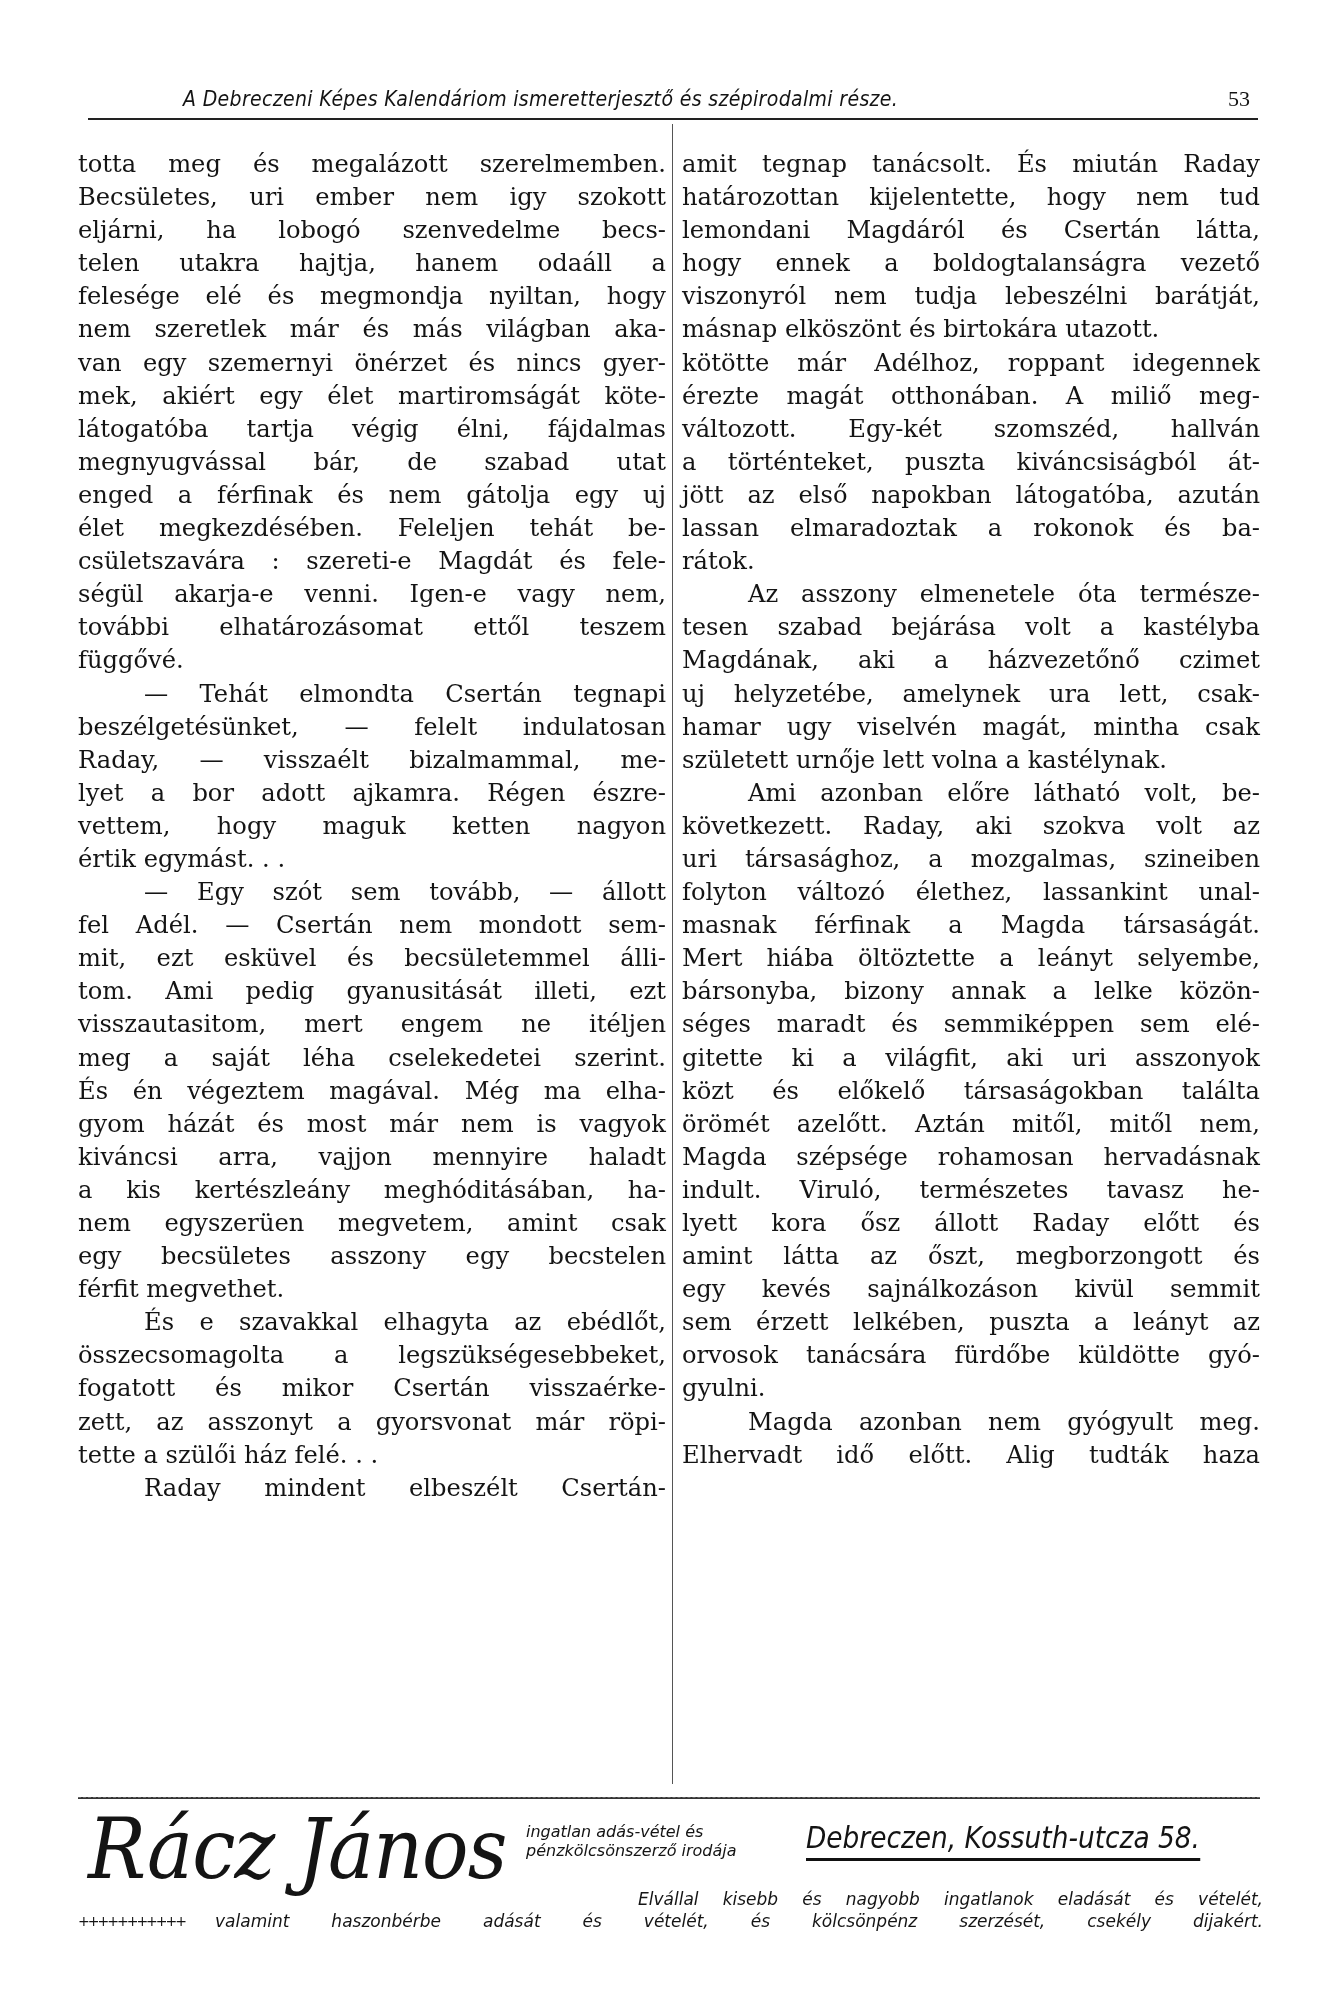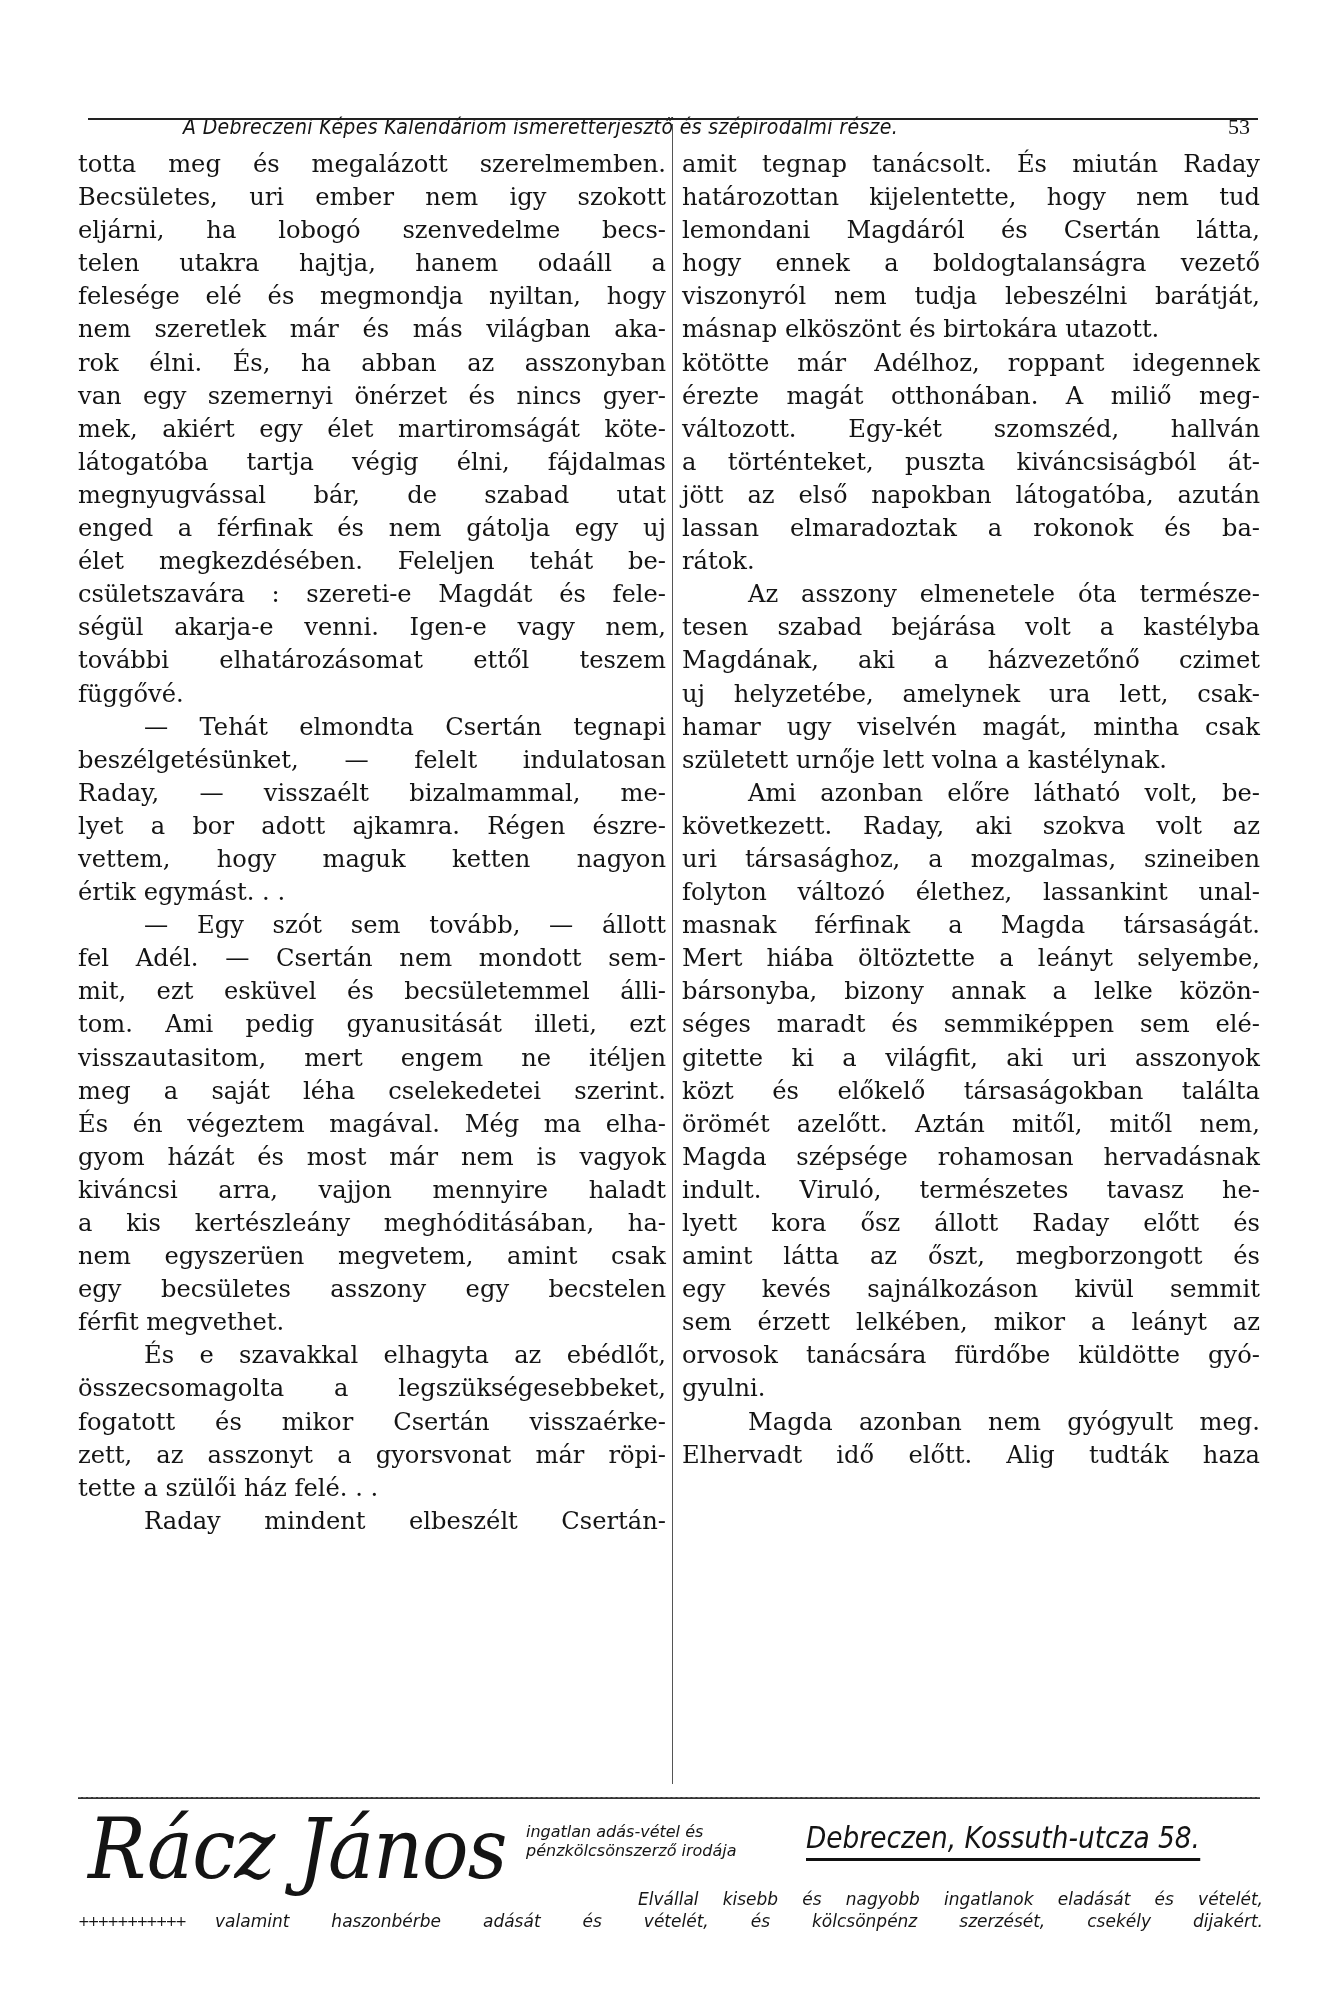--- a/index.html
+++ b/index.html
@@ -1,18 +1,18 @@
 <!DOCTYPE html>
 <html><head>
 <meta charset="utf-8">
 <style>
   html, body { margin:0; padding:0; background:#ffffff; }
   body { width:1332px; height:2000px; position:relative; overflow:hidden; color:#141414;
          font-family:"DejaVu Serif","Liberation Serif",serif; }
-  .header { position:absolute; left:88px; top:114px; width:1170px; height:28px; }
+  .header { position:absolute; left:88px; top:86px; width:1170px; height:28px; }
   .header-title { position:absolute; left:95px; top:0; font-style:italic; font-size:22px;
                   font-family:"DejaVu Sans","Liberation Sans",sans-serif; letter-spacing:0.4px; transform:scaleX(0.86); transform-origin:left; white-space:nowrap; }
   .page-number { position:absolute; right:8px; top:0; font-size:22px; font-family:"Liberation Serif",serif; }
   .top-rule { position:absolute; left:88px; top:118px; width:1170px; height:2px; background:#222; }
   .col-divider { position:absolute; left:672px; top:124px; width:1px; height:1660px; background:#555; }
   .column { position:absolute; top:148px; font-size:24.2px; line-height:33.1px; text-align:justify; }
   .col-left { left:78px; width:588px; }
   .col-right { left:682px; width:578px; }
   .line { display:block; white-space:nowrap; text-align:justify; text-align-last:justify; height:33.1px; overflow:visible; }
   .line.last { text-align-last:left; }
@@ -43,21 +43,20 @@
 <div class="top-rule"></div>
 <div class="col-divider"></div>
 
 <div class="column col-left" id="col-left">
     <span class="line">totta meg és megalázott szerelmemben.</span>
     <span class="line">Becsületes, uri ember nem igy szokott</span>
     <span class="line">eljárni, ha lobogó szenvedelme becs-</span>
     <span class="line">telen utakra hajtja, hanem odaáll a</span>
     <span class="line">felesége elé és megmondja nyiltan, hogy</span>
     <span class="line">nem szeretlek már és más világban aka-</span>
-    <span class="line">rok élni. És, ha abban az asszonyban</span>
     <span class="line">van egy szemernyi önérzet és nincs gyer-</span>
     <span class="line">mek, akiért egy élet martiromságát köte-</span>
     <span class="line">látogatóba tartja végig élni, fájdalmas</span>
     <span class="line">megnyugvással bár, de szabad utat</span>
     <span class="line">enged a férfinak és nem gátolja egy uj</span>
     <span class="line">élet megkezdésében. Feleljen tehát be-</span>
     <span class="line">csületszavára : szereti-e Magdát és fele-</span>
     <span class="line">ségül akarja-e venni. Igen-e vagy nem,</span>
     <span class="line">további elhatározásomat ettől teszem</span>
     <span class="line last">függővé.</span>
@@ -116,21 +115,21 @@
     <span class="line">bársonyba, bizony annak a lelke közön-</span>
     <span class="line">séges maradt és semmiképpen sem elé-</span>
     <span class="line">gitette ki a világfit, aki uri asszonyok</span>
     <span class="line">közt és előkelő társaságokban találta</span>
     <span class="line">örömét azelőtt. Aztán mitől, mitől nem,</span>
     <span class="line">Magda szépsége rohamosan hervadásnak</span>
     <span class="line">indult. Viruló, természetes tavasz he-</span>
     <span class="line">lyett kora ősz állott Raday előtt és</span>
     <span class="line">amint látta az őszt, megborzongott és</span>
     <span class="line">egy kevés sajnálkozáson kivül semmit</span>
-    <span class="line">sem érzett lelkében, mikor a leányt az</span>
+    <span class="line">sem érzett lelkében, puszta a leányt az</span>
     <span class="line">orvosok tanácsára fürdőbe küldötte gyó-</span>
     <span class="line last">gyulni.</span>
     <span class="line indent">Magda azonban nem gyógyult meg.</span>
     <span class="line">Elhervadt idő előtt. Alig tudták haza</span>
   </div>
 
 <div class="bottom-rule"></div>
 
 <div class="ad">
   <div class="ad-name">Rácz János</div>

